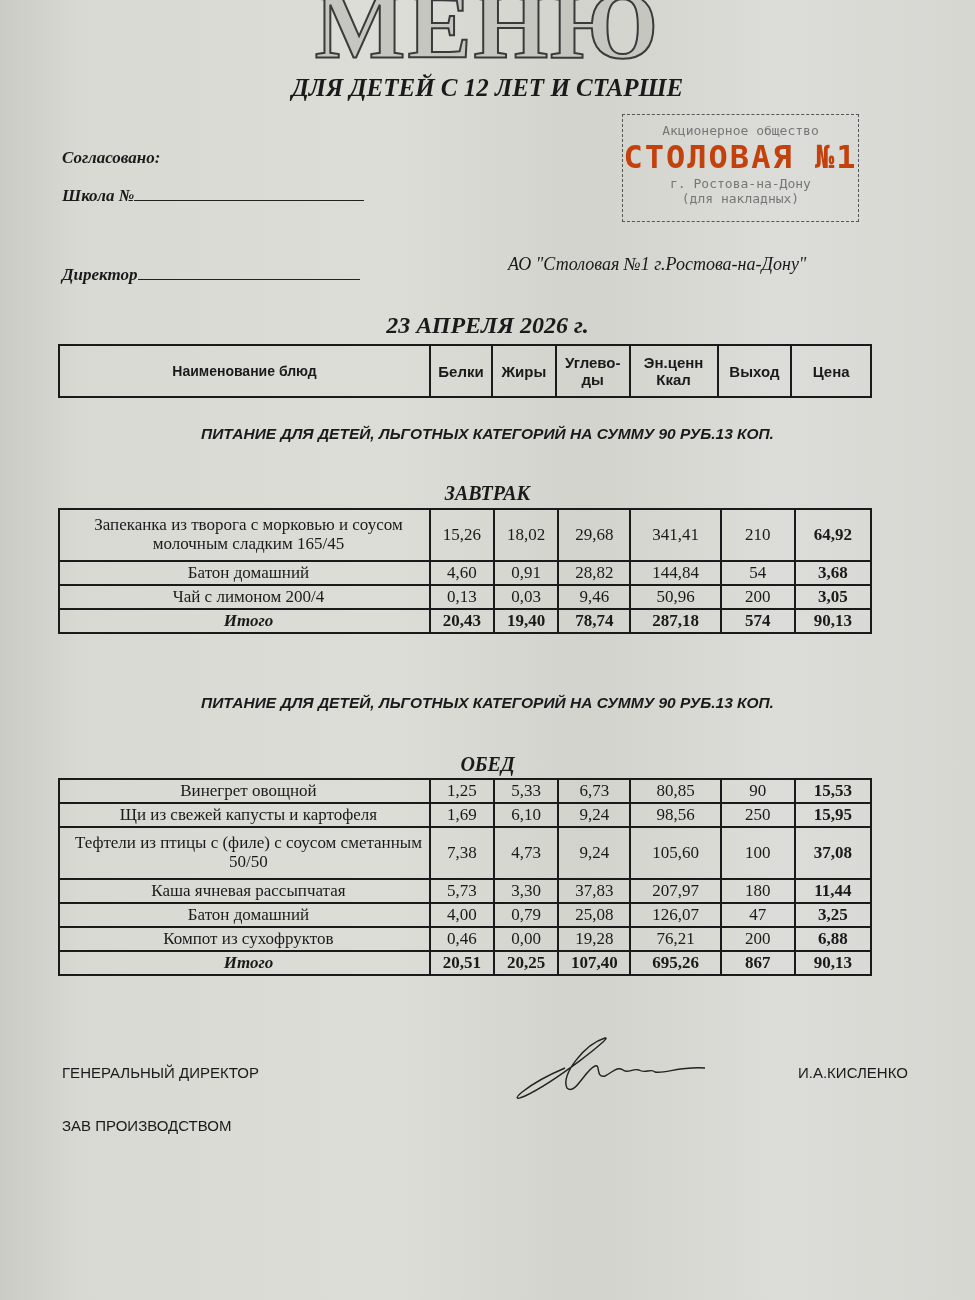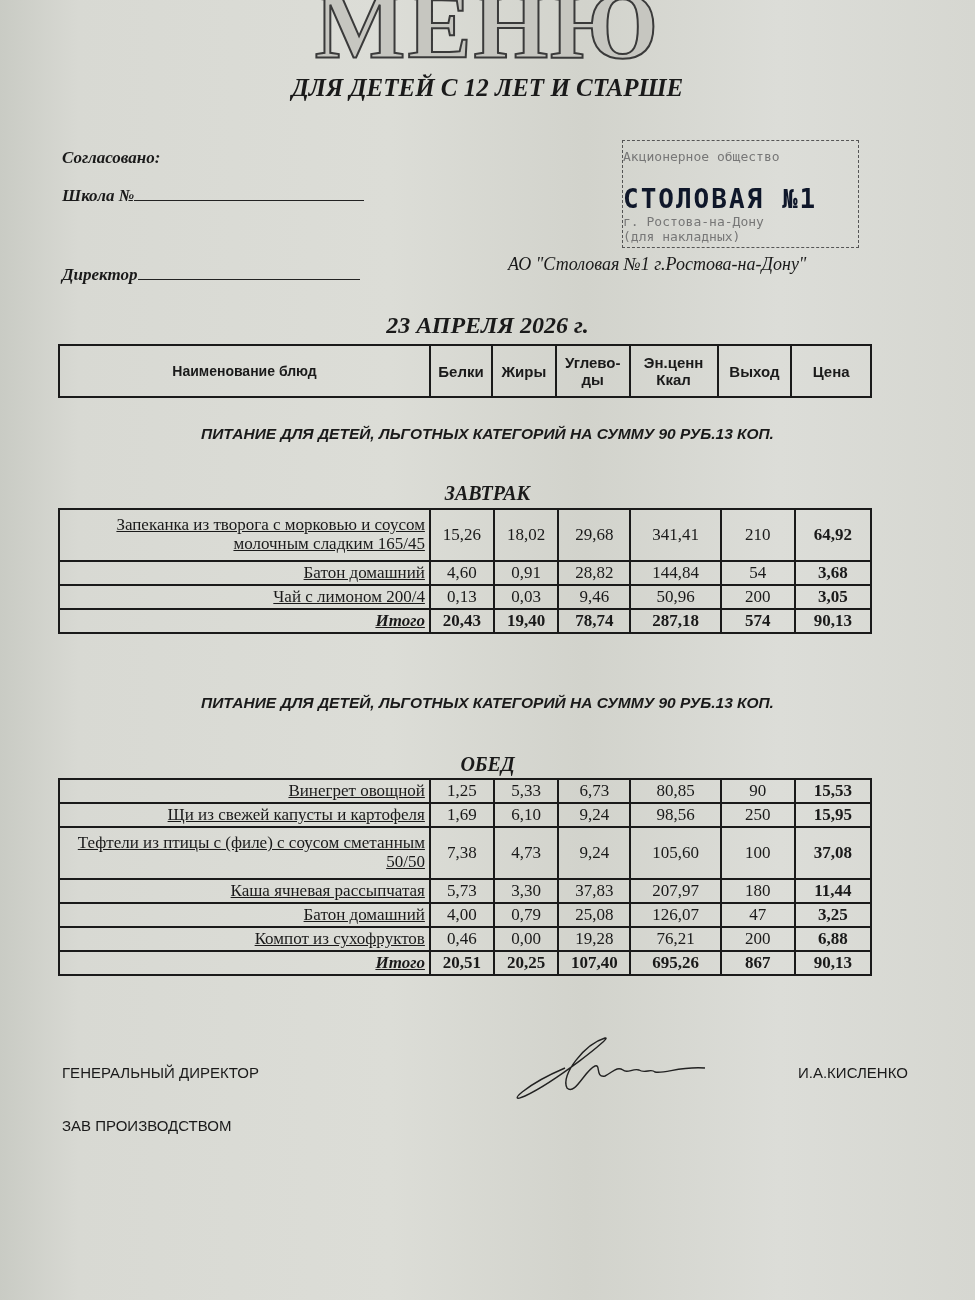--- a/index.html
+++ b/index.html
@@ -11,35 +11,35 @@
   .abs { position:absolute; }
   .title {
     left:0; width:975px; top:-22px; text-align:center;
     font-size:96px; font-weight:bold; letter-spacing:2px;
     color:#c6c6c0; -webkit-text-stroke:2px #3a3a3a; line-height:1;
   }
   .subtitle { left:0; width:975px; top:74px; text-align:center; font-size:25px; font-weight:bold; font-style:italic; }
   .ital { font-style:italic; font-weight:bold; font-size:17px; }
   .line { display:inline-block; border-bottom:1.5px solid #222; vertical-align:baseline; }
   .stamp {
-    left:622px; top:140px; width:235px; height:106px; border:1.5px dashed #555;
-    text-align:left; color:#777; font-family:"DejaVu Sans Mono", monospace;
+    left:622px; top:114px; width:235px; height:106px; border:1.5px dashed #555;
+    text-align:center; color:#777; font-family:"DejaVu Sans Mono", monospace;
   }
   .stamp .l1 { font-size:13px; margin-top:8px; }
-  .stamp .l2 { font-size:26px; font-weight:bold; color:#0f172a; letter-spacing:2px;margin-top:20px; }
+  .stamp .l2 { font-size:32px; font-weight:bold; color:#c2410c; letter-spacing:2px; }
   .stamp .l3 { font-size:13px; }
   .stamp .l4 { font-size:13px; }
   .org { left:508px; top:254px; font-size:18px; font-style:italic; }
   .date { left:0; width:975px; top:312px; text-align:center; font-size:24px; font-style:italic; font-weight:bold; }
   table { border-collapse:collapse; position:absolute; }
   td, th { border:2px solid #1a1a1a; padding:0 4px; }
   .hdr th { font-family:"Liberation Sans", sans-serif; font-size:15px; font-weight:bold; text-align:center; height:50px; }
   .hdr th.first { font-size:14px; }
   .data td { font-size:17px; height:22px; text-align:center; line-height:1.1; }
-  .data td.name { text-align:right; padding-left:12px;text-decoration:underline; }
+  .data td.name { text-align:center; padding-left:12px; }
   .data td.price { font-weight:bold; }
   .data tr.tall td { height:50px; }
   .data tr.total td { font-weight:bold; }
   .data tr.total td.name { font-style:italic; }
   .note { left:0; width:975px; text-align:center; font-family:"Liberation Sans", sans-serif; font-size:15.5px; font-weight:bold; font-style:italic; }
   .meal { left:0; width:975px; text-align:center; font-size:20px; font-weight:bold; font-style:italic; }
   .sig { font-family:"Liberation Sans", sans-serif; font-size:15px; }
 </style>
 </head>
 <body>

